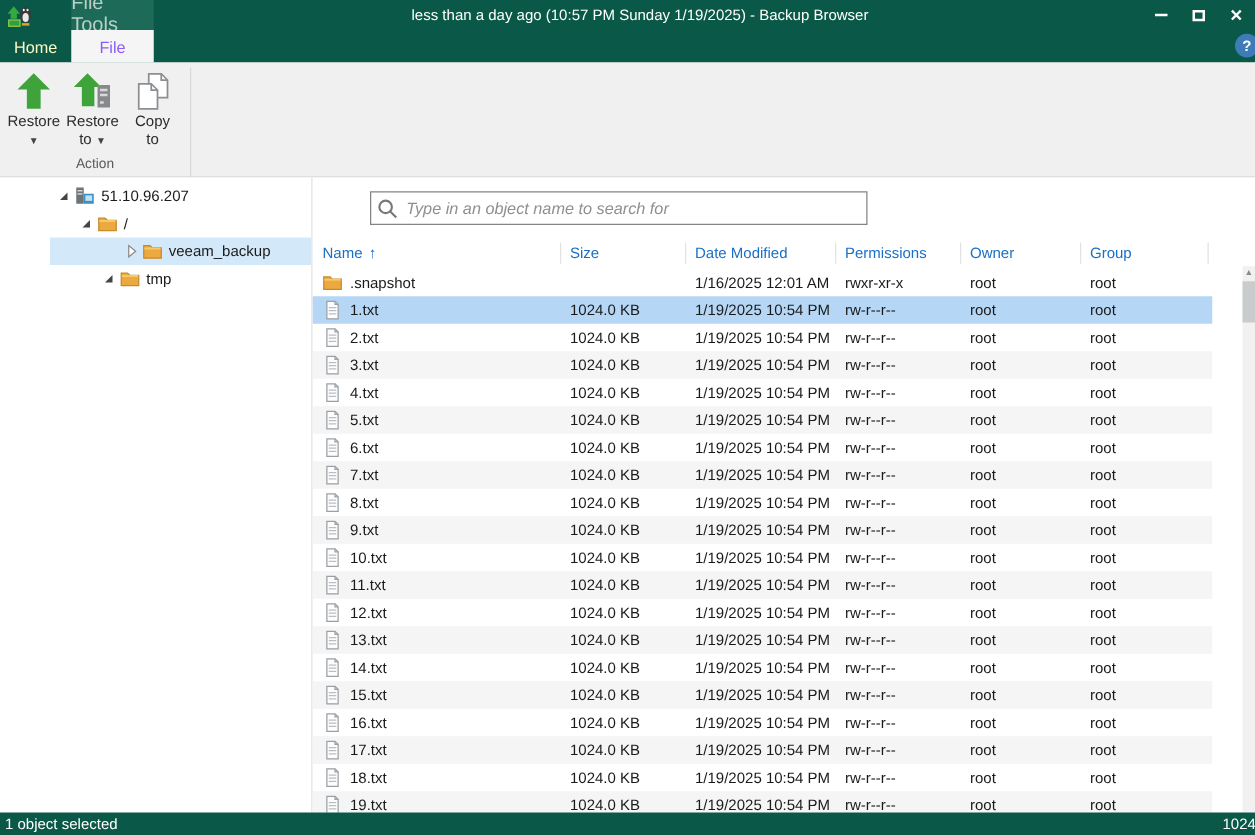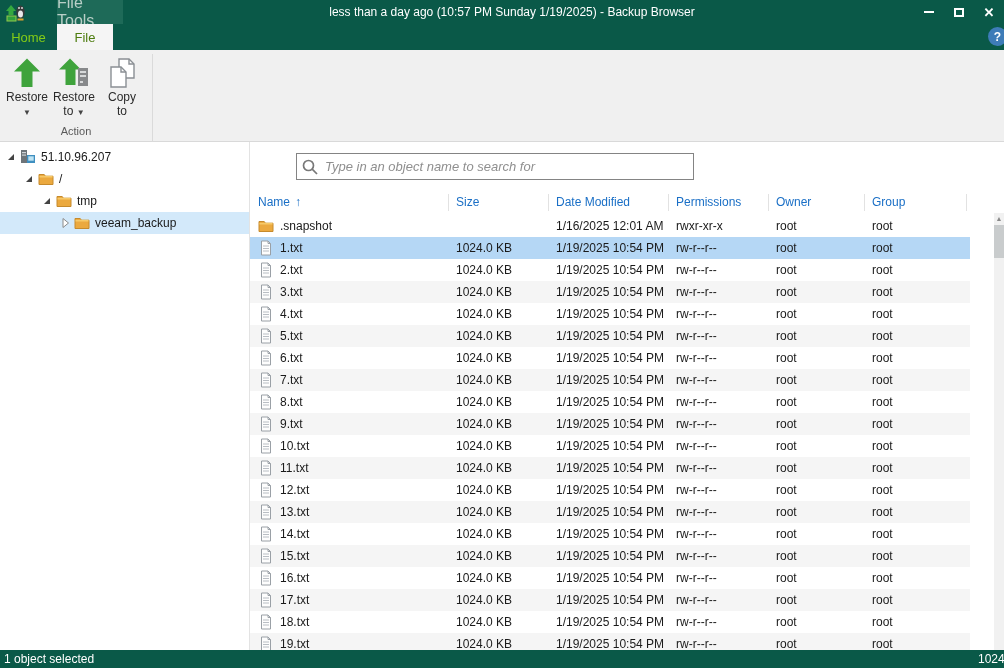--- a/index.html
+++ b/index.html
@@ -20,40 +20,40 @@
     position:absolute; left:140px; right:120px; top:0; height:24px;
     line-height:24px; text-align:center; color:#ffffff; font-size:12px;
     white-space:nowrap; overflow:hidden;
   }
   .win-controls { position:absolute; right:0; top:0; height:24px; display:flex; }
   .win-btn { width:30px; height:24px; display:flex; align-items:center; justify-content:center; color:#fff; }
   .glyph-min { width:10px; height:2px; background:#fff; display:inline-block; }
   .glyph-max { width:10px; height:9px; border:2px solid #fff; display:inline-block; }
   .glyph-close { font-size:13px; font-weight:bold; line-height:1; }
   .tab { position:absolute; top:24px; height:26px; font-size:13px; display:flex; align-items:center; justify-content:center; }
-  .tab-home { left:0; width:57px; color:#84cc16; }
-  .tab-file { left:57px; width:56px; background:#f5f5f5; color:#4d7c0f; }
+  .tab-home { left:0; width:57px; color:#fef9c3; }
+  .tab-file { left:57px; width:66px; background:#f5f5f5; color:#8b5cf6; }
   .help-btn {
     position:absolute; top:27px; left:988px; width:19px; height:19px; border-radius:50%;
     background:#3e7cb8; color:#fff; font-size:12px; font-weight:bold;
     display:flex; align-items:center; justify-content:center;
   }
   
   .ribbon { position:absolute; top:50px; left:0; right:0; height:92px; background:#f0f0f0; border-bottom:1px solid #d9d9d9; }
   .rbtn { position:absolute; top:5px; width:46px; text-align:center; color:#2b2b2b; font-size:12px; line-height:14px; }
   .rbtn .ric { display:block; margin:2px auto 1px auto; width:32px; height:32px; }
   .rbtn-restore { left:4px; }
   .rbtn-restoreto { left:51px; }
   .rbtn-copyto { left:99px; }
   .caret { font-size:8px; color:#444; }
   .group-divider { position:absolute; left:152px; top:4px; height:128px; width:1px; background:#dadada; height:118px; }
   .group-label { position:absolute; left:0; width:152px; bottom:4px; text-align:center; color:#5a5a5a; font-size:11px; }
   
   .main { position:absolute; top:142px; left:0; right:0; bottom:18px; background:#fff; }
-  .tree { position:absolute; left:0; top:0; bottom:0; width:250px; border-right:1px solid #e3e3e3; padding-top:4px; }
+  .tree { position:absolute; left:0; top:0; bottom:0; width:250px; border-right:1px solid #e3e3e3; padding-top:4px;padding-left:40px; }
   .titem { height:22px; display:flex; align-items:center; white-space:nowrap; }
   .titem.selected { background:#d3e9fa; }
   .twist { width:14px; height:12px; flex:0 0 14px; display:inline-flex; align-items:center; }
   .ticon { width:17px; height:16px; flex:0 0 17px; margin-right:4px; display:inline-flex; align-items:center; }
   .content { position:absolute; left:250px; top:0; right:0; bottom:0; }
   .searchbox {
     position:absolute; left:6px; top:11px; width:398px; height:27px;
     border:1px solid #848484; background:#fff; display:flex; align-items:center; padding:0 4px;margin-left:40px;
   }
   .searchbox svg { flex:0 0 18px; }
@@ -186,50 +186,50 @@
     </span>
 
     <span class="ticon ic-folder">
       <svg viewBox="0 0 16 16" width="16" height="16">
         <path d="M1 3.5 H6 L7.8 5.2 H15 V13.5 H1 Z" fill="#eba93f" stroke="#c68a2c" stroke-width="1"></path>
         <path d="M1.5 5.7 H14.5" stroke="#f6c968" stroke-width="1.6"></path>
       </svg>
     </span>
     <span class="tree-label">/</span>
   </div>
+      <div class="titem selected" style="padding-left: 60px;">
+
+    <span class="twist tw-col">
+      <svg viewBox="0 0 10 12" width="10" height="12">
+            <path d="M3 1.5 L3 10.5 L8.5 6 Z" fill="#ffffff" stroke="#8a8a8a" stroke-width="1"></path>
+          </svg>
+    </span>
+
+    <span class="ticon ic-folder">
+      <svg viewBox="0 0 16 16" width="16" height="16">
+        <path d="M1 3.5 H6 L7.8 5.2 H15 V13.5 H1 Z" fill="#eba93f" stroke="#c68a2c" stroke-width="1"></path>
+        <path d="M1.5 5.7 H14.5" stroke="#f6c968" stroke-width="1.6"></path>
+      </svg>
+    </span>
+    <span class="tree-label">veeam_backup</span>
+  </div>
       <div class="titem" style="padding-left: 42px;">
     <span class="twist tw-exp">
       <svg viewBox="0 0 10 10" width="10" height="10">
             <path d="M8 2 V8 H2 Z" fill="#444444"></path>
           </svg>
     </span>
 
     <span class="ticon ic-folder">
       <svg viewBox="0 0 16 16" width="16" height="16">
         <path d="M1 3.5 H6 L7.8 5.2 H15 V13.5 H1 Z" fill="#eba93f" stroke="#c68a2c" stroke-width="1"></path>
         <path d="M1.5 5.7 H14.5" stroke="#f6c968" stroke-width="1.6"></path>
       </svg>
     </span>
     <span class="tree-label">tmp</span>
-  </div>
-      <div class="titem selected" style="padding-left: 60px;">
-
-    <span class="twist tw-col">
-      <svg viewBox="0 0 10 12" width="10" height="12">
-            <path d="M3 1.5 L3 10.5 L8.5 6 Z" fill="#ffffff" stroke="#8a8a8a" stroke-width="1"></path>
-          </svg>
-    </span>
-
-    <span class="ticon ic-folder">
-      <svg viewBox="0 0 16 16" width="16" height="16">
-        <path d="M1 3.5 H6 L7.8 5.2 H15 V13.5 H1 Z" fill="#eba93f" stroke="#c68a2c" stroke-width="1"></path>
-        <path d="M1.5 5.7 H14.5" stroke="#f6c968" stroke-width="1.6"></path>
-      </svg>
-    </span>
-    <span class="tree-label">veeam_backup</span>
   </div>
     </div>
 
   <div class="content">
     <div class="searchbox">
       <svg viewBox="0 0 18 18" width="18" height="18">
         <circle cx="7.5" cy="7.5" r="5" fill="none" stroke="#787878" stroke-width="1.7"></circle>
         <line x1="11.2" y1="11.2" x2="16" y2="16" stroke="#787878" stroke-width="1.7"></line>
       </svg>
       <input type="text" value="" placeholder="Type in an object name to search for" style="">

